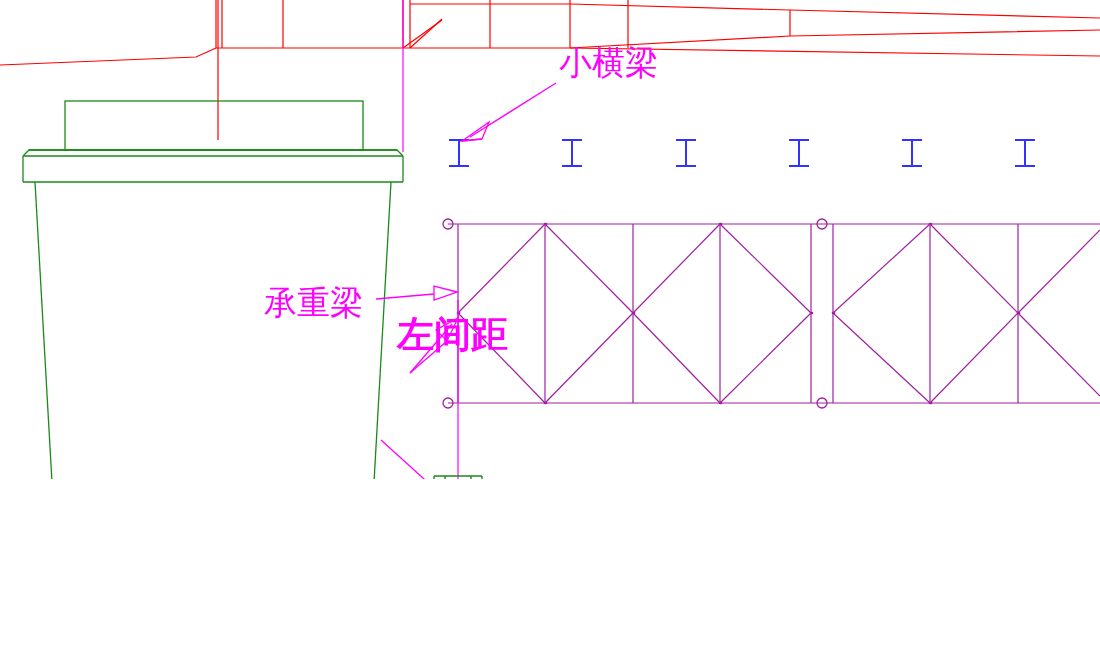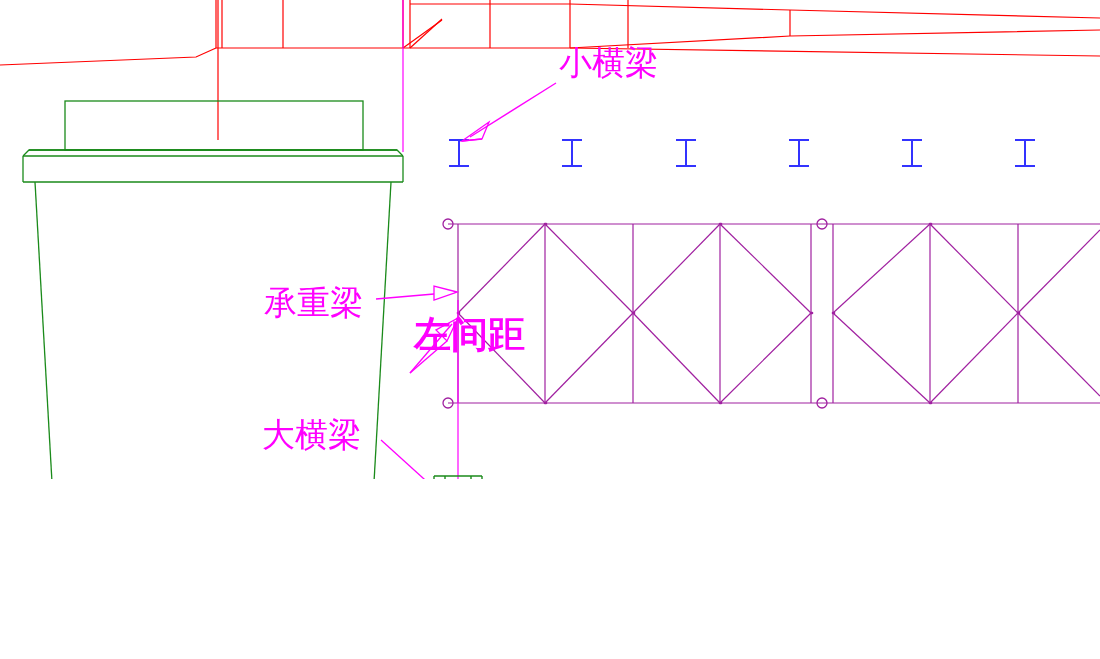--- a/index.html
+++ b/index.html
@@ -27,21 +27,21 @@
   .lbl {
     position: absolute;
     color: #ff00ff;
     font-family: "DejaVu Sans", "Liberation Sans", sans-serif;
     white-space: nowrap;
     line-height: 1;
     user-select: none;
   }
   .lbl-xiaohengliang { left: 559px; top: 46px;  font-size: 33px; }
   .lbl-chengzhongliang { left: 264px; top: 286px; font-size: 33px; }
-  .lbl-zuojianju { left: 414px; top: 316px; font-size: 37px; font-weight: bold; }
+  .lbl-zuojianju { left: 397px; top: 316px; font-size: 37px; font-weight: bold; }
   .lbl-dahengliang { left: 262px; top: 418px; font-size: 33px; }
 </style>
 </head>
 <body>
 
 <div id="stage">
 
   <svg id="cad" width="1100" height="659" viewBox="0 0 1100 659" shape-rendering="geometricPrecision">
 
     <g id="g-upper-deck" stroke="#ff0000" stroke-width="1.2" fill="none">
@@ -238,15 +238,14 @@
       </g>
     </g>
   </svg>
 
   <div class="lbl lbl-xiaohengliang">小横梁</div>
 
   <div class="lbl lbl-chengzhongliang">承重梁</div>
 
   <div class="lbl lbl-zuojianju">左间距</div>
 
-  <div class="lbl lbl-dahengliang">大横梁</div>
 
 </div>
 
 </body></html>

